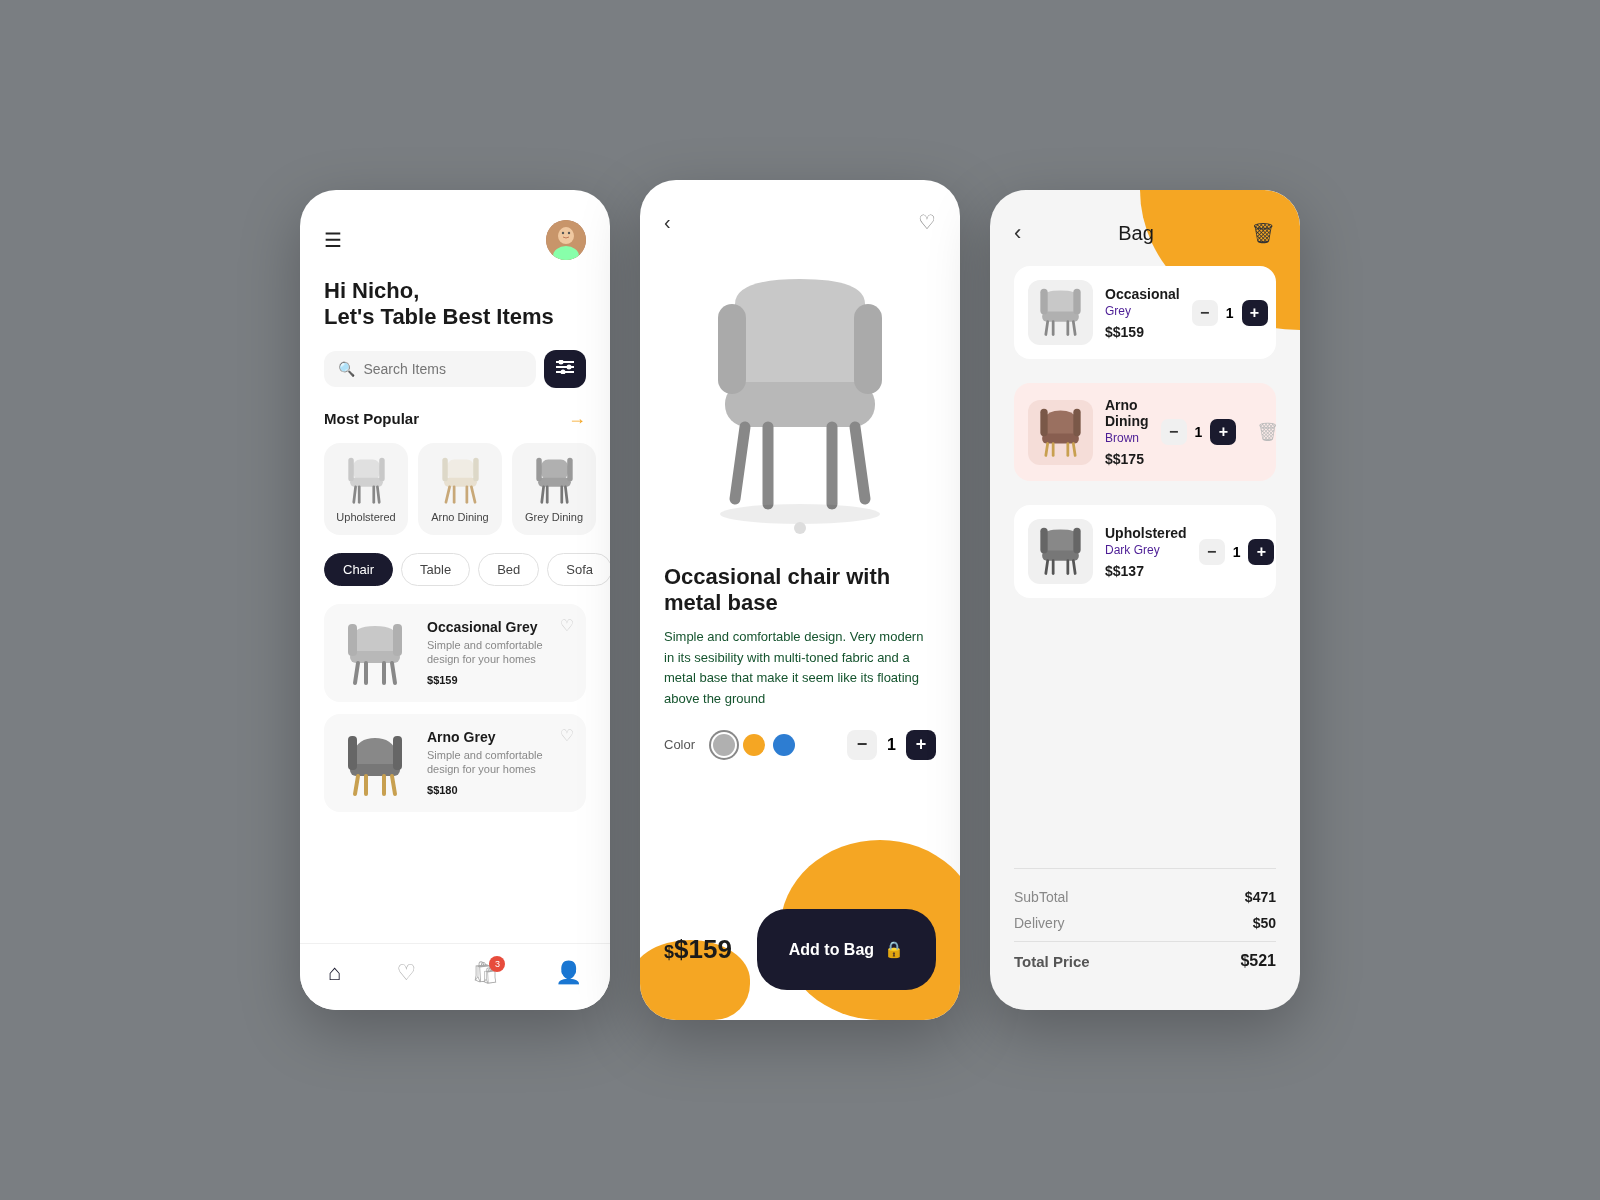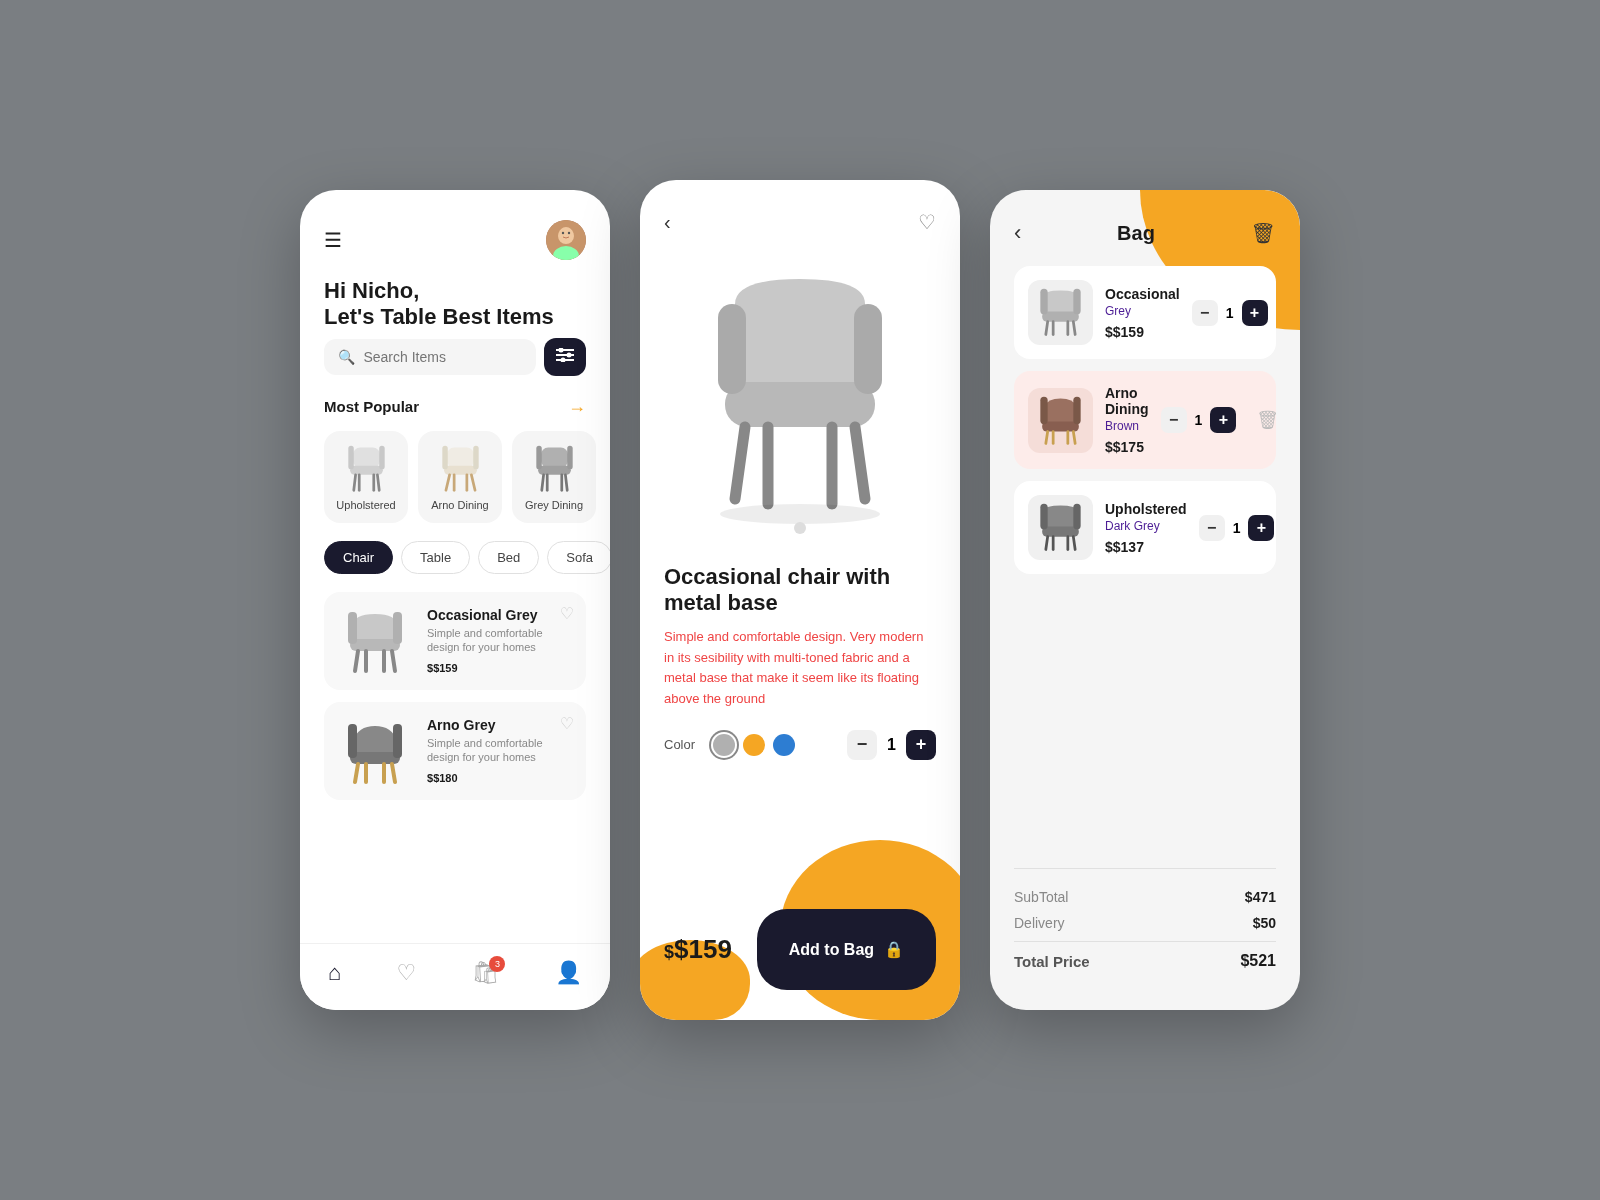--- a/index.html
+++ b/index.html
@@ -41,21 +41,21 @@
       margin-bottom: 18px;
     }
     .hamburger-icon { font-size: 20px; color: #222; cursor: pointer; }
     .avatar {
       width: 40px; height: 40px; border-radius: 50%;
       background: #b07a5a;
       overflow: hidden;
       display: flex; align-items: center; justify-content: center;
       font-size: 18px;
     }
-    .greeting { margin-bottom: 8px; }
+    .greeting { margin-bottom: 20px; }
     .greeting-hi { font-size: 22px; font-weight: 600; color: #1a1a1a; }
     .greeting-sub { font-size: 22px; font-weight: 700; color: #1a1a1a; }
 
     .search-bar {
       display: flex; align-items: center; gap: 8px; margin-bottom: 20px;
     }
     .search-input-wrap {
       flex: 1; display: flex; align-items: center;
       background: #f5f5f5; border-radius: 12px; padding: 10px 14px; gap: 8px;
     }
@@ -175,21 +175,21 @@
       width: 260px; height: 280px;
       display: flex; align-items: center; justify-content: center;
     }
     .hero-dot {
       position: absolute; bottom: 20px; left: 50%; transform: translateX(-50%);
       width: 12px; height: 12px; background: #ddd; border-radius: 50%;
     }
 
     .product-detail { flex: 1; padding: 10px 0; }
     .product-title { font-size: 22px; font-weight: 800; color: #1a1a1a; margin-bottom: 10px; line-height: 1.2; }
-    .product-description { font-size: 13px; color: #ef4444; line-height: 1.6; margin-bottom: 20px; }
+    .product-description { font-size: 13px; color: #14532d; line-height: 1.6; margin-bottom: 20px; }
 
     .color-qty-row {
       display: flex; align-items: center; justify-content: space-between; margin-bottom: 20px; gap: 20px;
     }
     .color-label { font-size: 13px; color: #555; margin-right: 10px; }
     .color-swatches { display: flex; gap: 8px; align-items: center; }
     .swatch {
       width: 22px; height: 22px; border-radius: 50%; cursor: pointer;
     }
     .swatch.selected { box-shadow: 0 0 0 2px #fff, 0 0 0 4px #888; }
@@ -247,24 +247,24 @@
     .s3-yellow-top {
       position: absolute; top: 0; right: 0;
       width: 160px; height: 140px;
       background: #f5a623; border-radius: 0 36px 0 100%;
       z-index: 0;
     }
     .s3-header {
       display: flex; justify-content: space-between; align-items: center;
       margin-bottom: 20px; position: relative; z-index: 1;
     }
-    .s3-title { font-size: 20px; font-weight: 700; color: #1a1a1a; }
+    .s3-title { font-size: 20px; font-weight: 400; color: #1a1a1a; }
     .trash-btn { background: none; border: none; cursor: pointer; font-size: 20px; color: #333; }
 
-    .bag-items { display: flex; flex-direction: column; gap: 12px; position: relative; z-index: 1; justify-content: space-between; }
+    .bag-items { display: flex; flex-direction: column; gap: 24px; position: relative; z-index: 1; justify-content: space-between; }
     .bag-card {
       background: #fff; border-radius: 16px; padding: 14px;
       display: flex; align-items: center; gap: 12px;
     }
     .bag-card.highlighted { background: #fdecea; }
     .bag-card-img {
       width: 65px; height: 65px; flex-shrink: 0;
       display: flex; align-items: center; justify-content: center;
       background: #f0f0f0; border-radius: 12px;
     }

